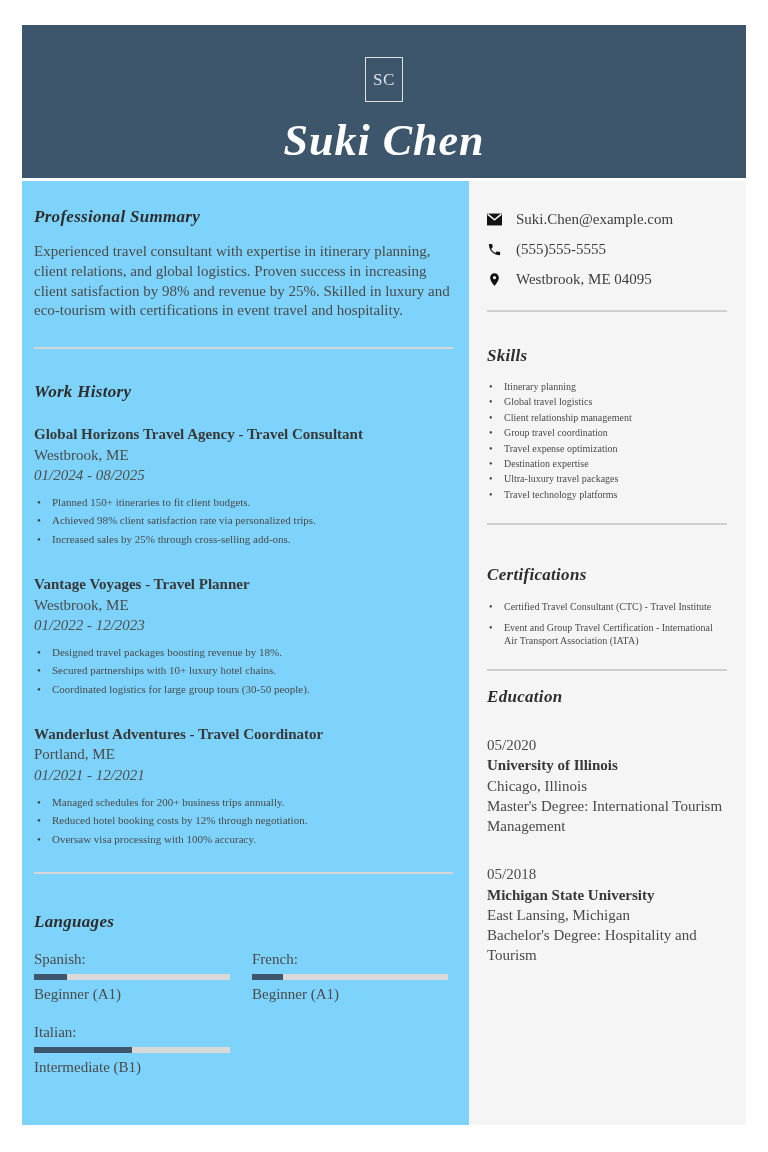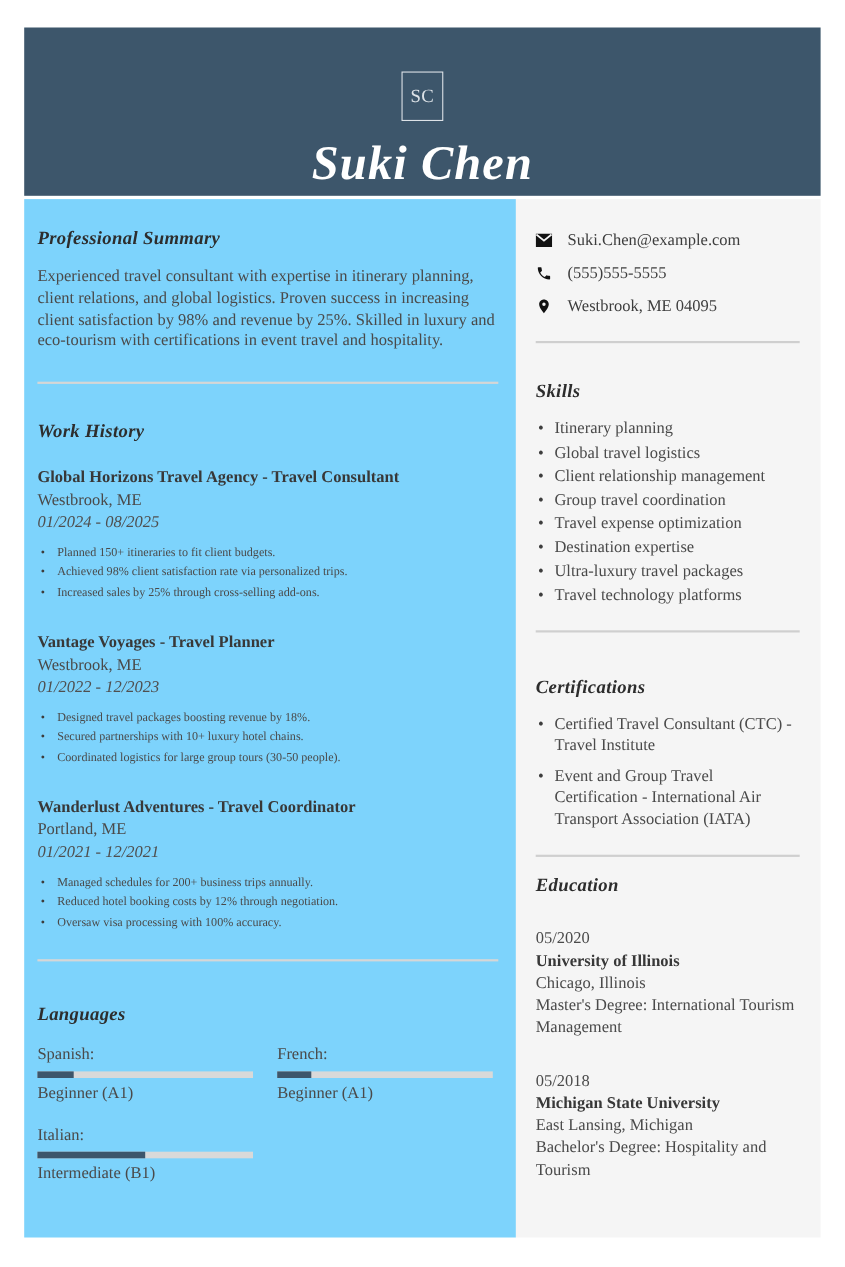--- a/index.html
+++ b/index.html
@@ -4,21 +4,21 @@
 <style>
   html,body{margin:0;padding:0;background:#ffffff;}
   .page{
     position:relative;width:768px;height:1152px;background:#ffffff;
     font-family:"Liberation Serif","DejaVu Serif",serif;color:#4a4a4a;
     overflow:hidden;
   }
   
   .hdr{
     margin:25px 22px 0 22px;height:153px;background:#3d566b;
-    text-align:center;box-sizing:border-box;padding-top:40px;
+    text-align:center;box-sizing:border-box;padding-top:32px;
   }
   .monogram{
     display:inline-block;width:36px;height:43px;line-height:43px;
     border:1px solid #dde2e7;color:#dde2e7;font-size:17px;letter-spacing:.5px;
   }
   .name{
     margin:13px 0 0 0;color:#ffffff;font-size:44px;font-style:italic;
     font-weight:bold;letter-spacing:1px;
   }
   
@@ -53,29 +53,29 @@
   
   .sec-lang h2{margin-top:38px;}
   .lang-grid{
     display:grid;grid-template-columns:196px 196px;column-gap:22px;row-gap:18px;
     margin-top:18px;
   }
   .lang-name,.lang-level{font-size:15px;color:#4a4a4a;line-height:1.3;}
   .lang-bar{height:6px;background:#d9d9d9;margin:5px 0 5px 0;}
   .lang-fill{height:6px;background:#3d566b;}
   
-  .contact-row{display:flex;align-items:flex-start;margin-bottom:13px;}
+  .contact-row{display:flex;align-items:flex-end;margin-bottom:13px;}
   .contact-row .cicon{width:16px;height:16px;flex:0 0 16px;margin-right:13px;}
   .contact-row .cicon svg{display:block;width:15px;height:15px;fill:#121212;}
   .contact-text{font-size:15px;color:#3d3d3d;}
   .right hr.divider{margin:22px 0 0 0;border-top-color:#cfcfcf;}
   .sec-skills h2{margin-top:34px;}
   ul.slist{list-style:none;margin:15px 0 0 0;padding:0;}
   ul.slist li{
-    position:relative;padding-left:17px;font-size:15px;line-height:1.24;
+    position:relative;padding-left:17px;font-size:10px;line-height:1.24;
     color:#4a4a4a;margin-top:3px;
   }
   ul.slist li::before{content:"\2022";position:absolute;left:2px;color:#3d3d3d;}
   .sec-certs h2{margin-top:40px;}
   .sec-certs ul.slist li{line-height:1.3;margin-top:8px;}
   .sec-edu h2{margin-top:16px;}
   .edu-entry{margin-top:28px;font-size:15px;line-height:1.35;color:#4a4a4a;}
   .edu-school{font-weight:bold;color:#383838;}
 </style>
 </head>

